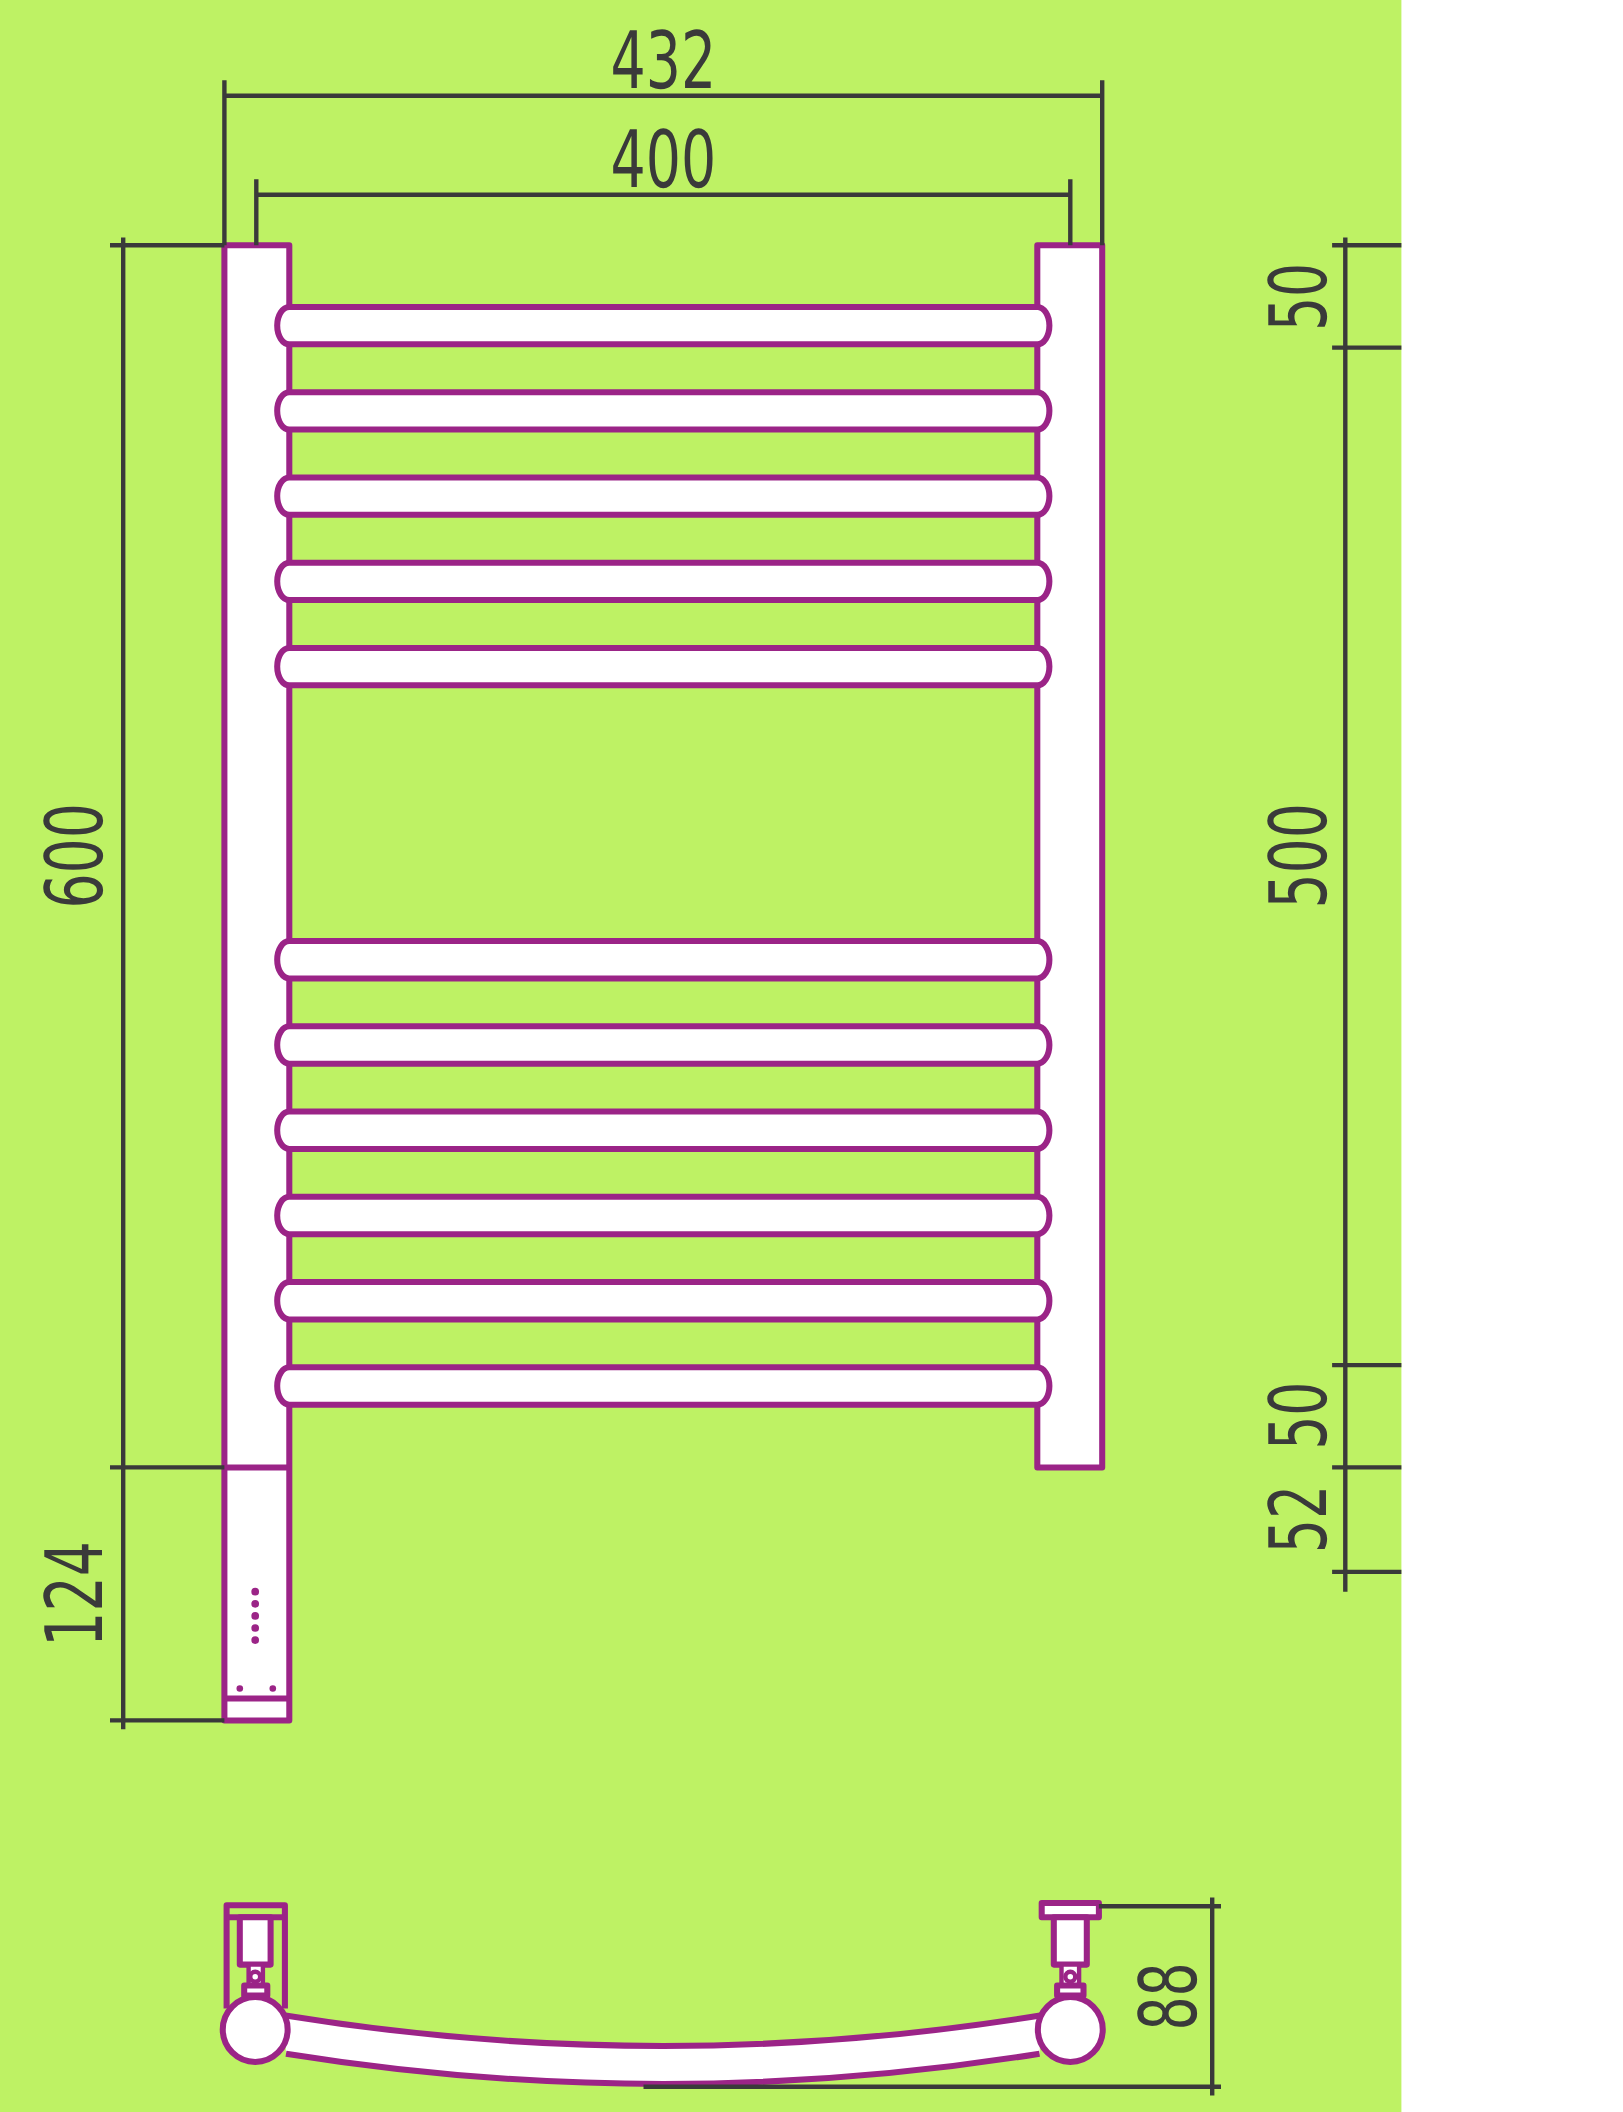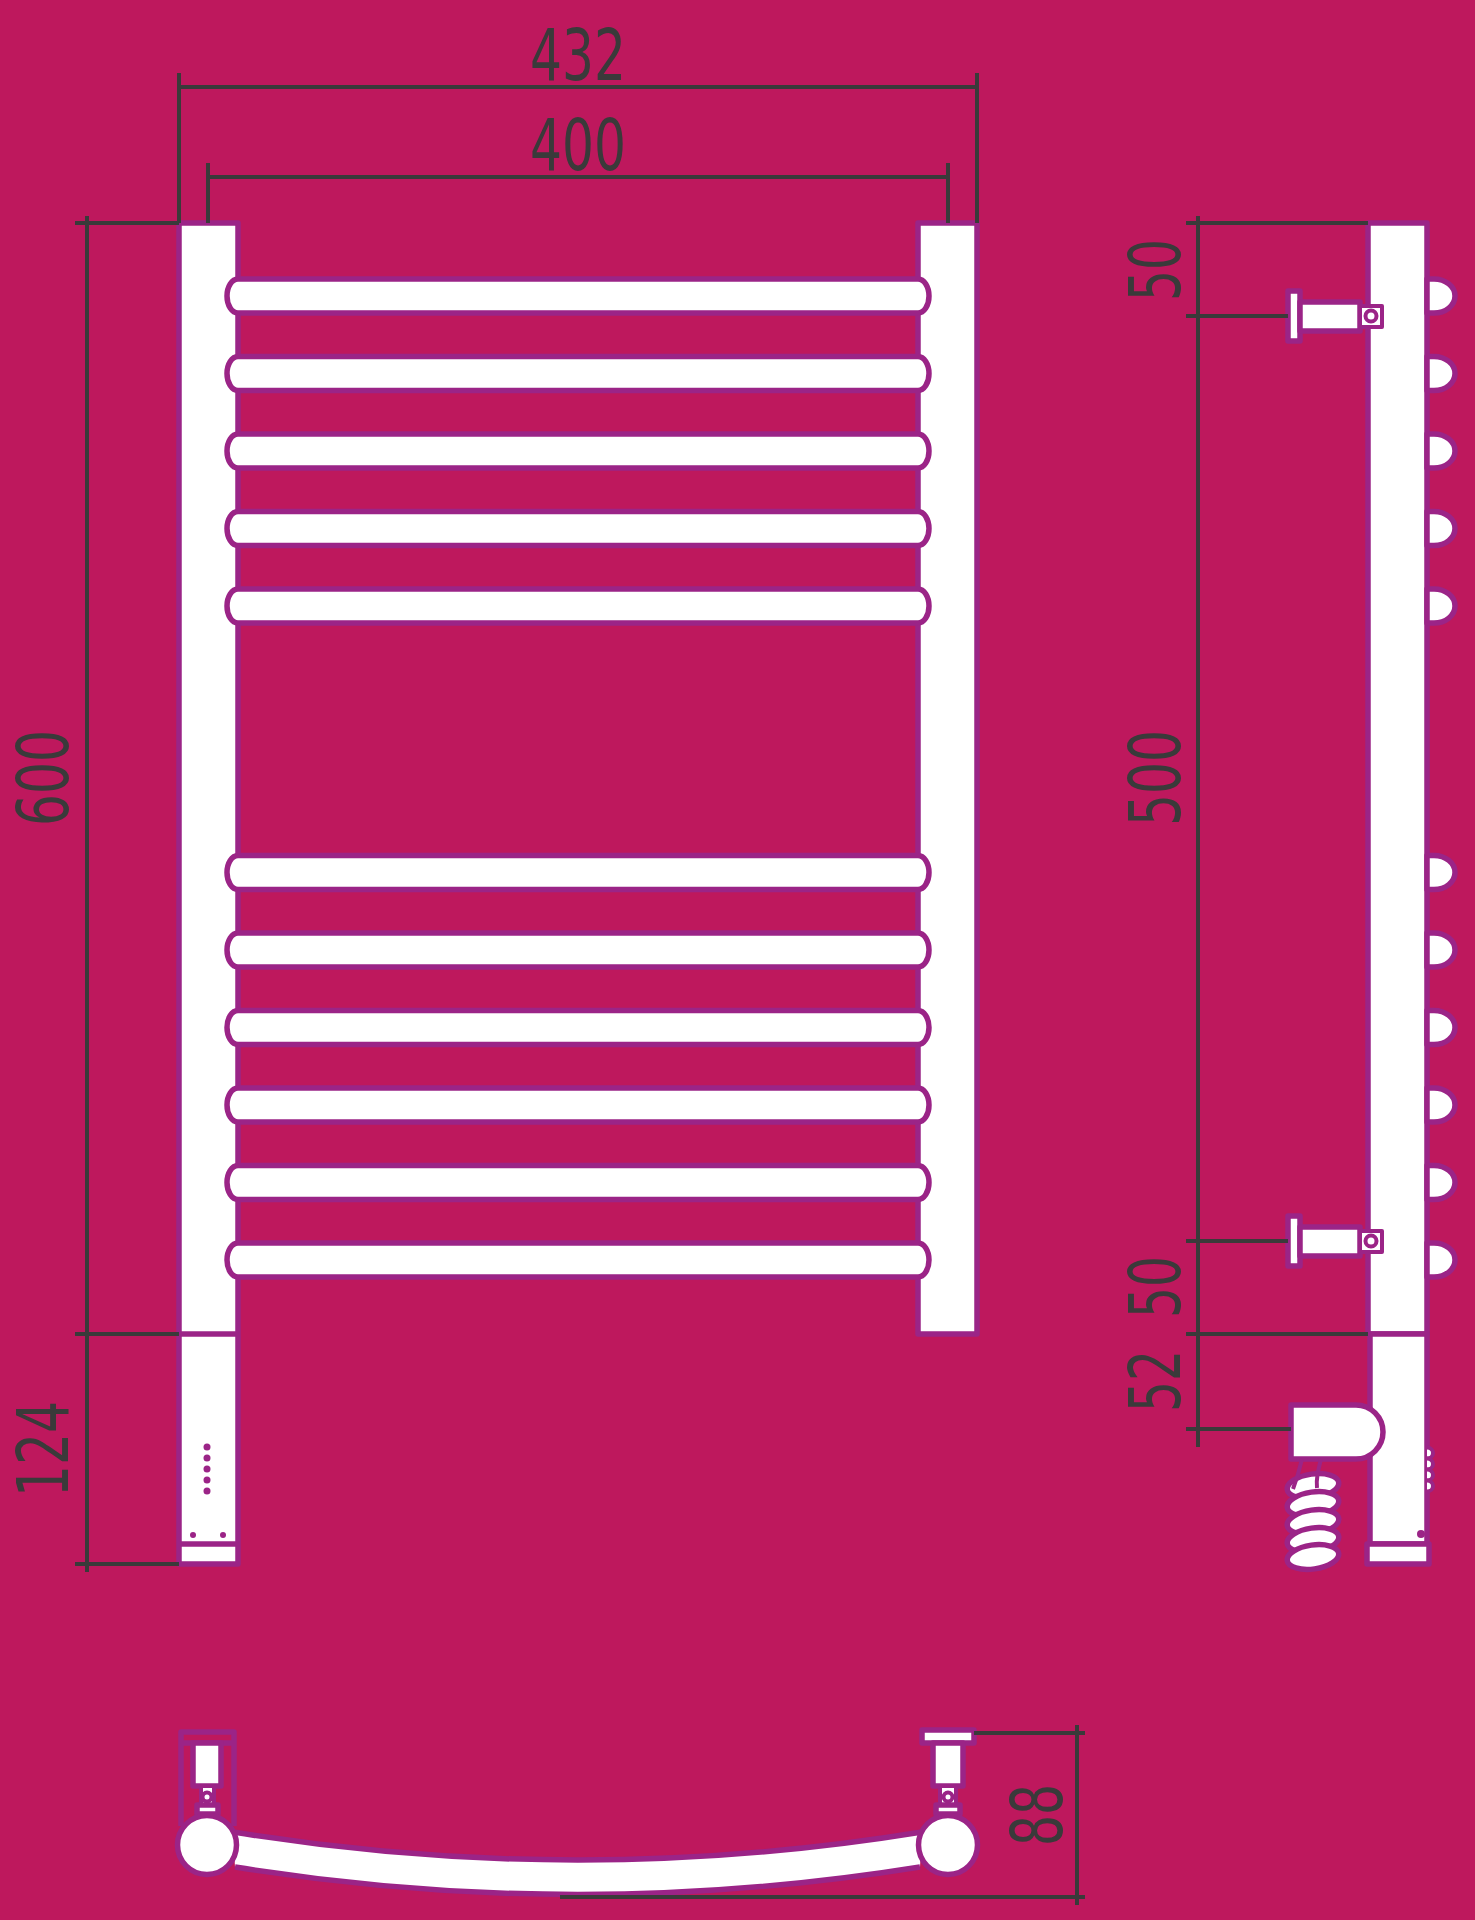--- a/index.html
+++ b/index.html
@@ -1,16 +1,16 @@
 <!DOCTYPE html>
 <html style="--brand: #9B2487; --ink: #3a3a3a;"><head>
 <meta charset="utf-8">
 <style>
   html,body{margin:0;padding:0;background:#fff;}
-  .page{width:1475px;height:1920px;position:relative;background:#be185d;overflow:hidden;}
+  .page{width:1249px;height:1920px;position:relative;background:#bef264;overflow:hidden;padding-left:25px;}
   svg{display:block;}
   svg text{
     font-family:"DejaVu Sans","Liberation Sans",sans-serif;
     font-size:72px;
     fill:var(--ink,#3a3a3a);
     stroke:none;
   }
   .product{stroke:var(--brand,#9B2487);fill:none;stroke-width:5.5;stroke-linejoin:round;}
   .product .solid{fill:#ffffff;}
   .product .thin{stroke-width:4;}

